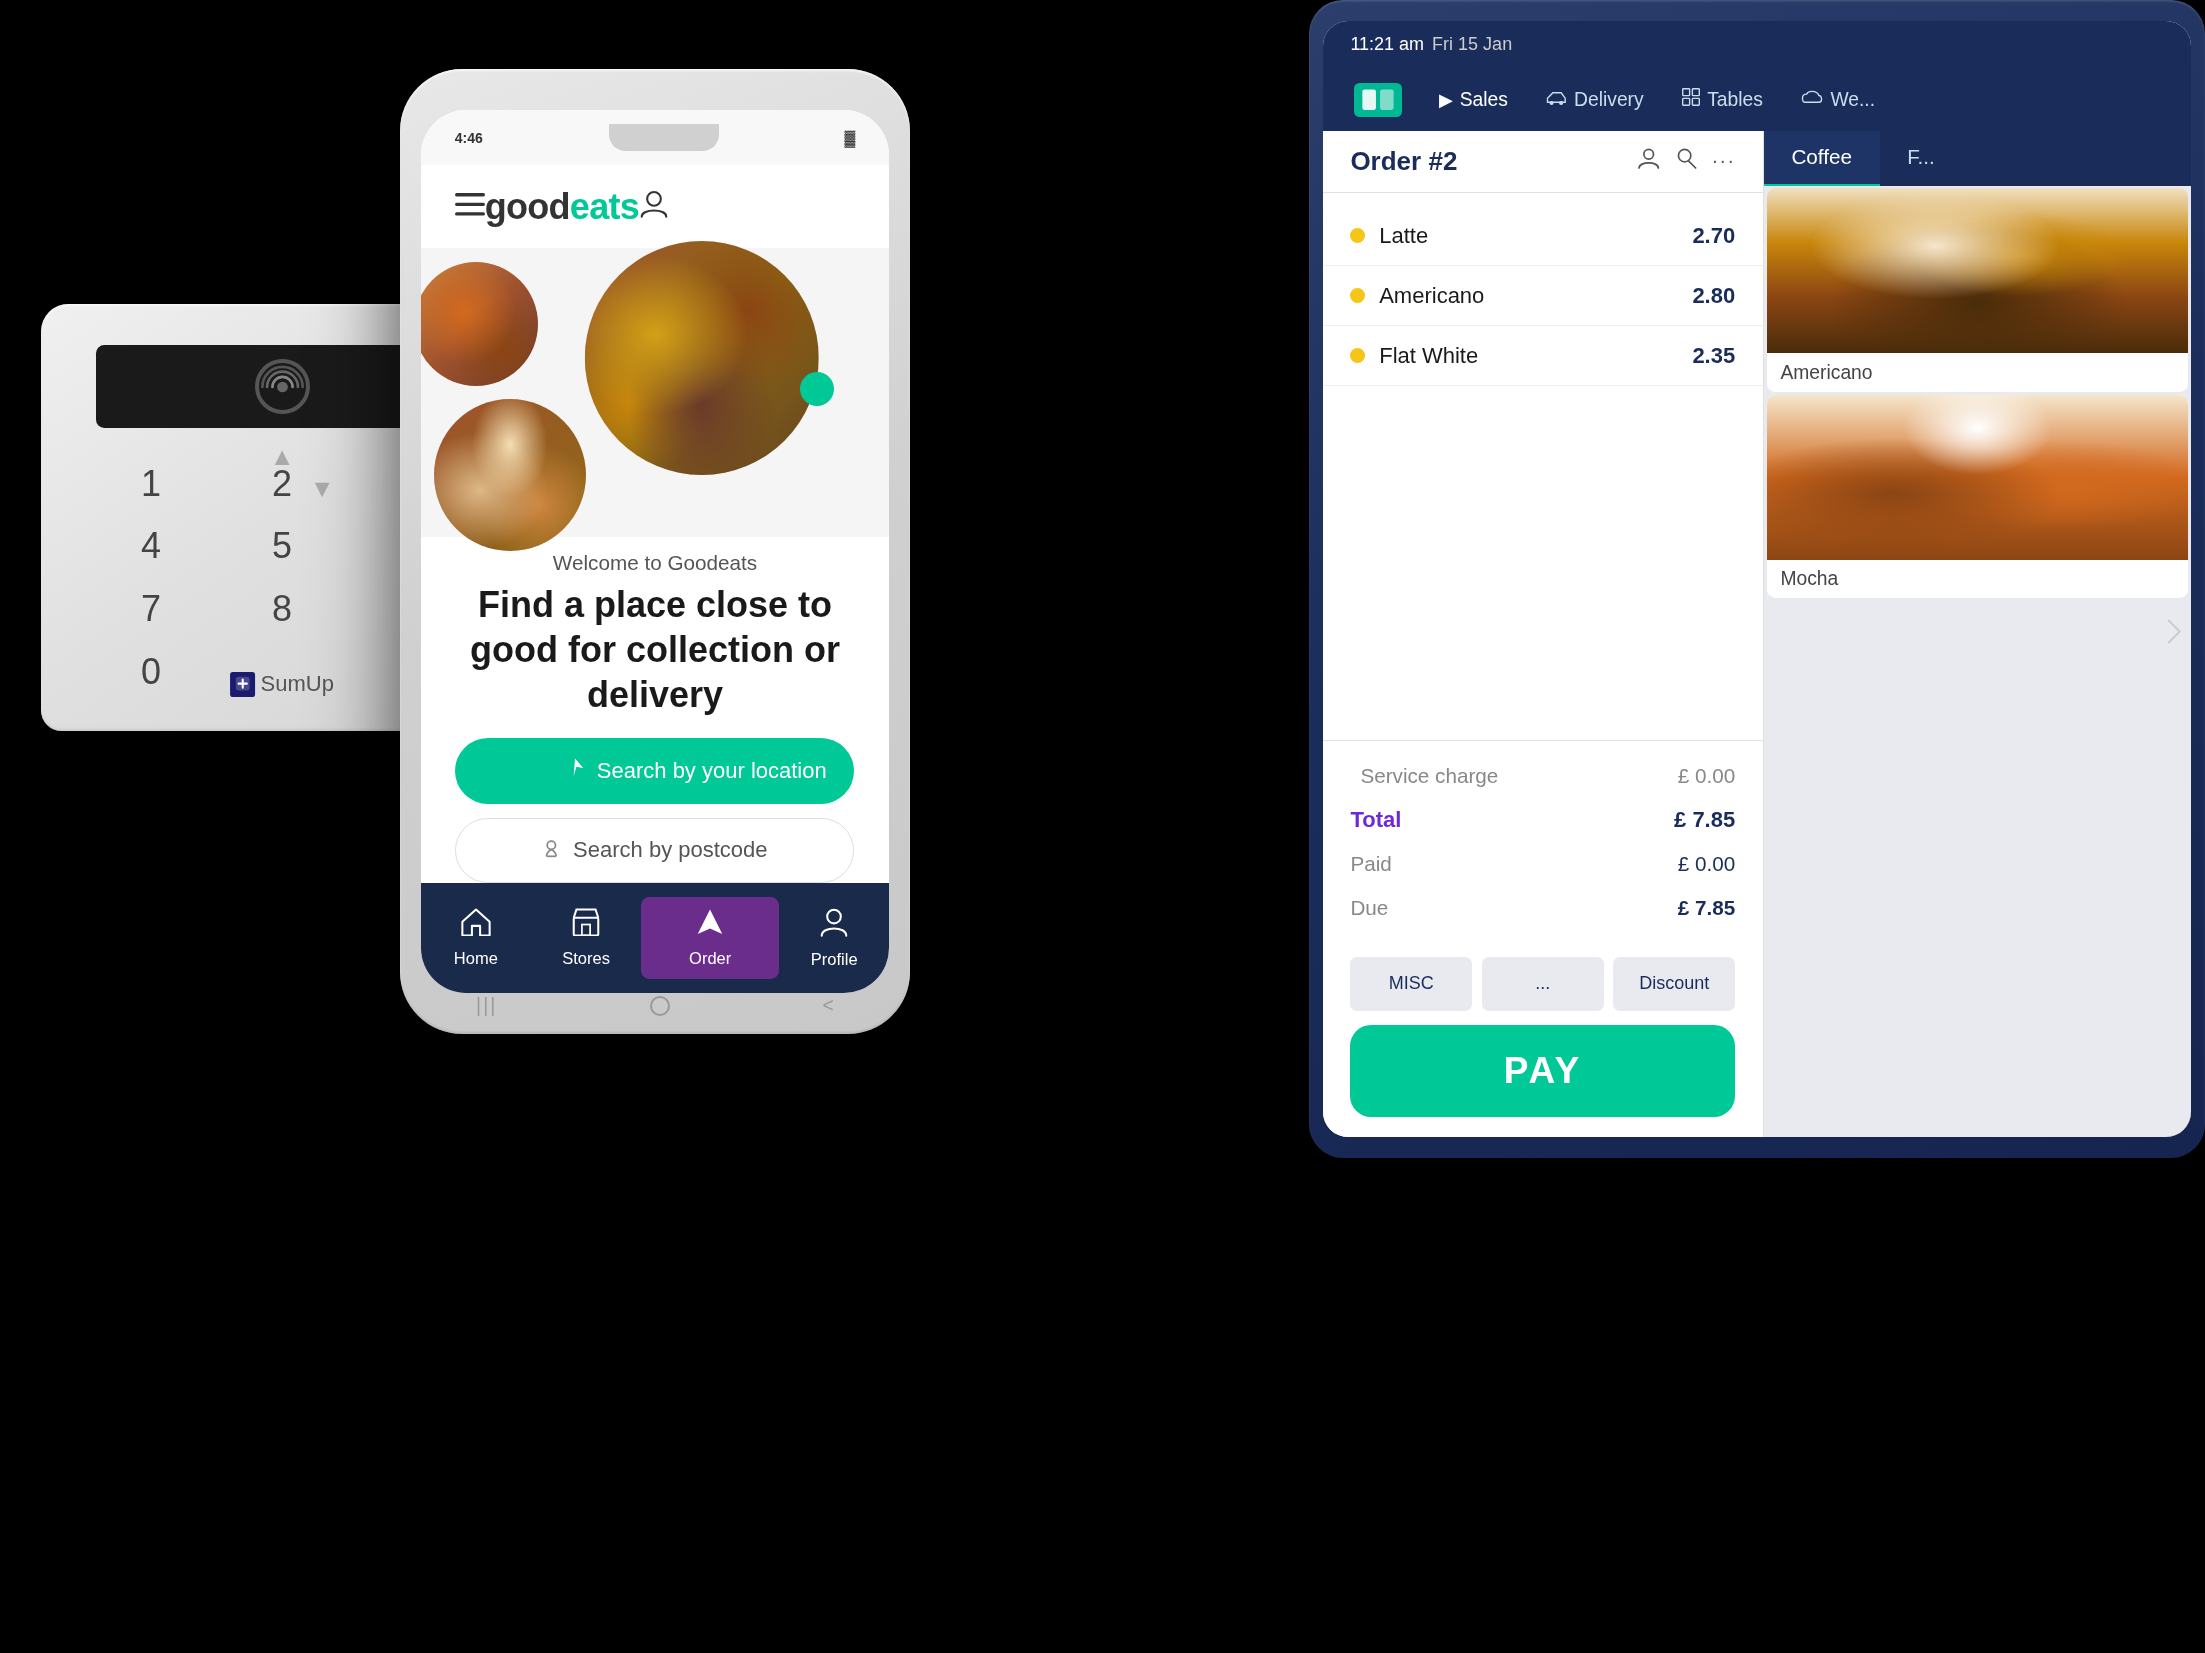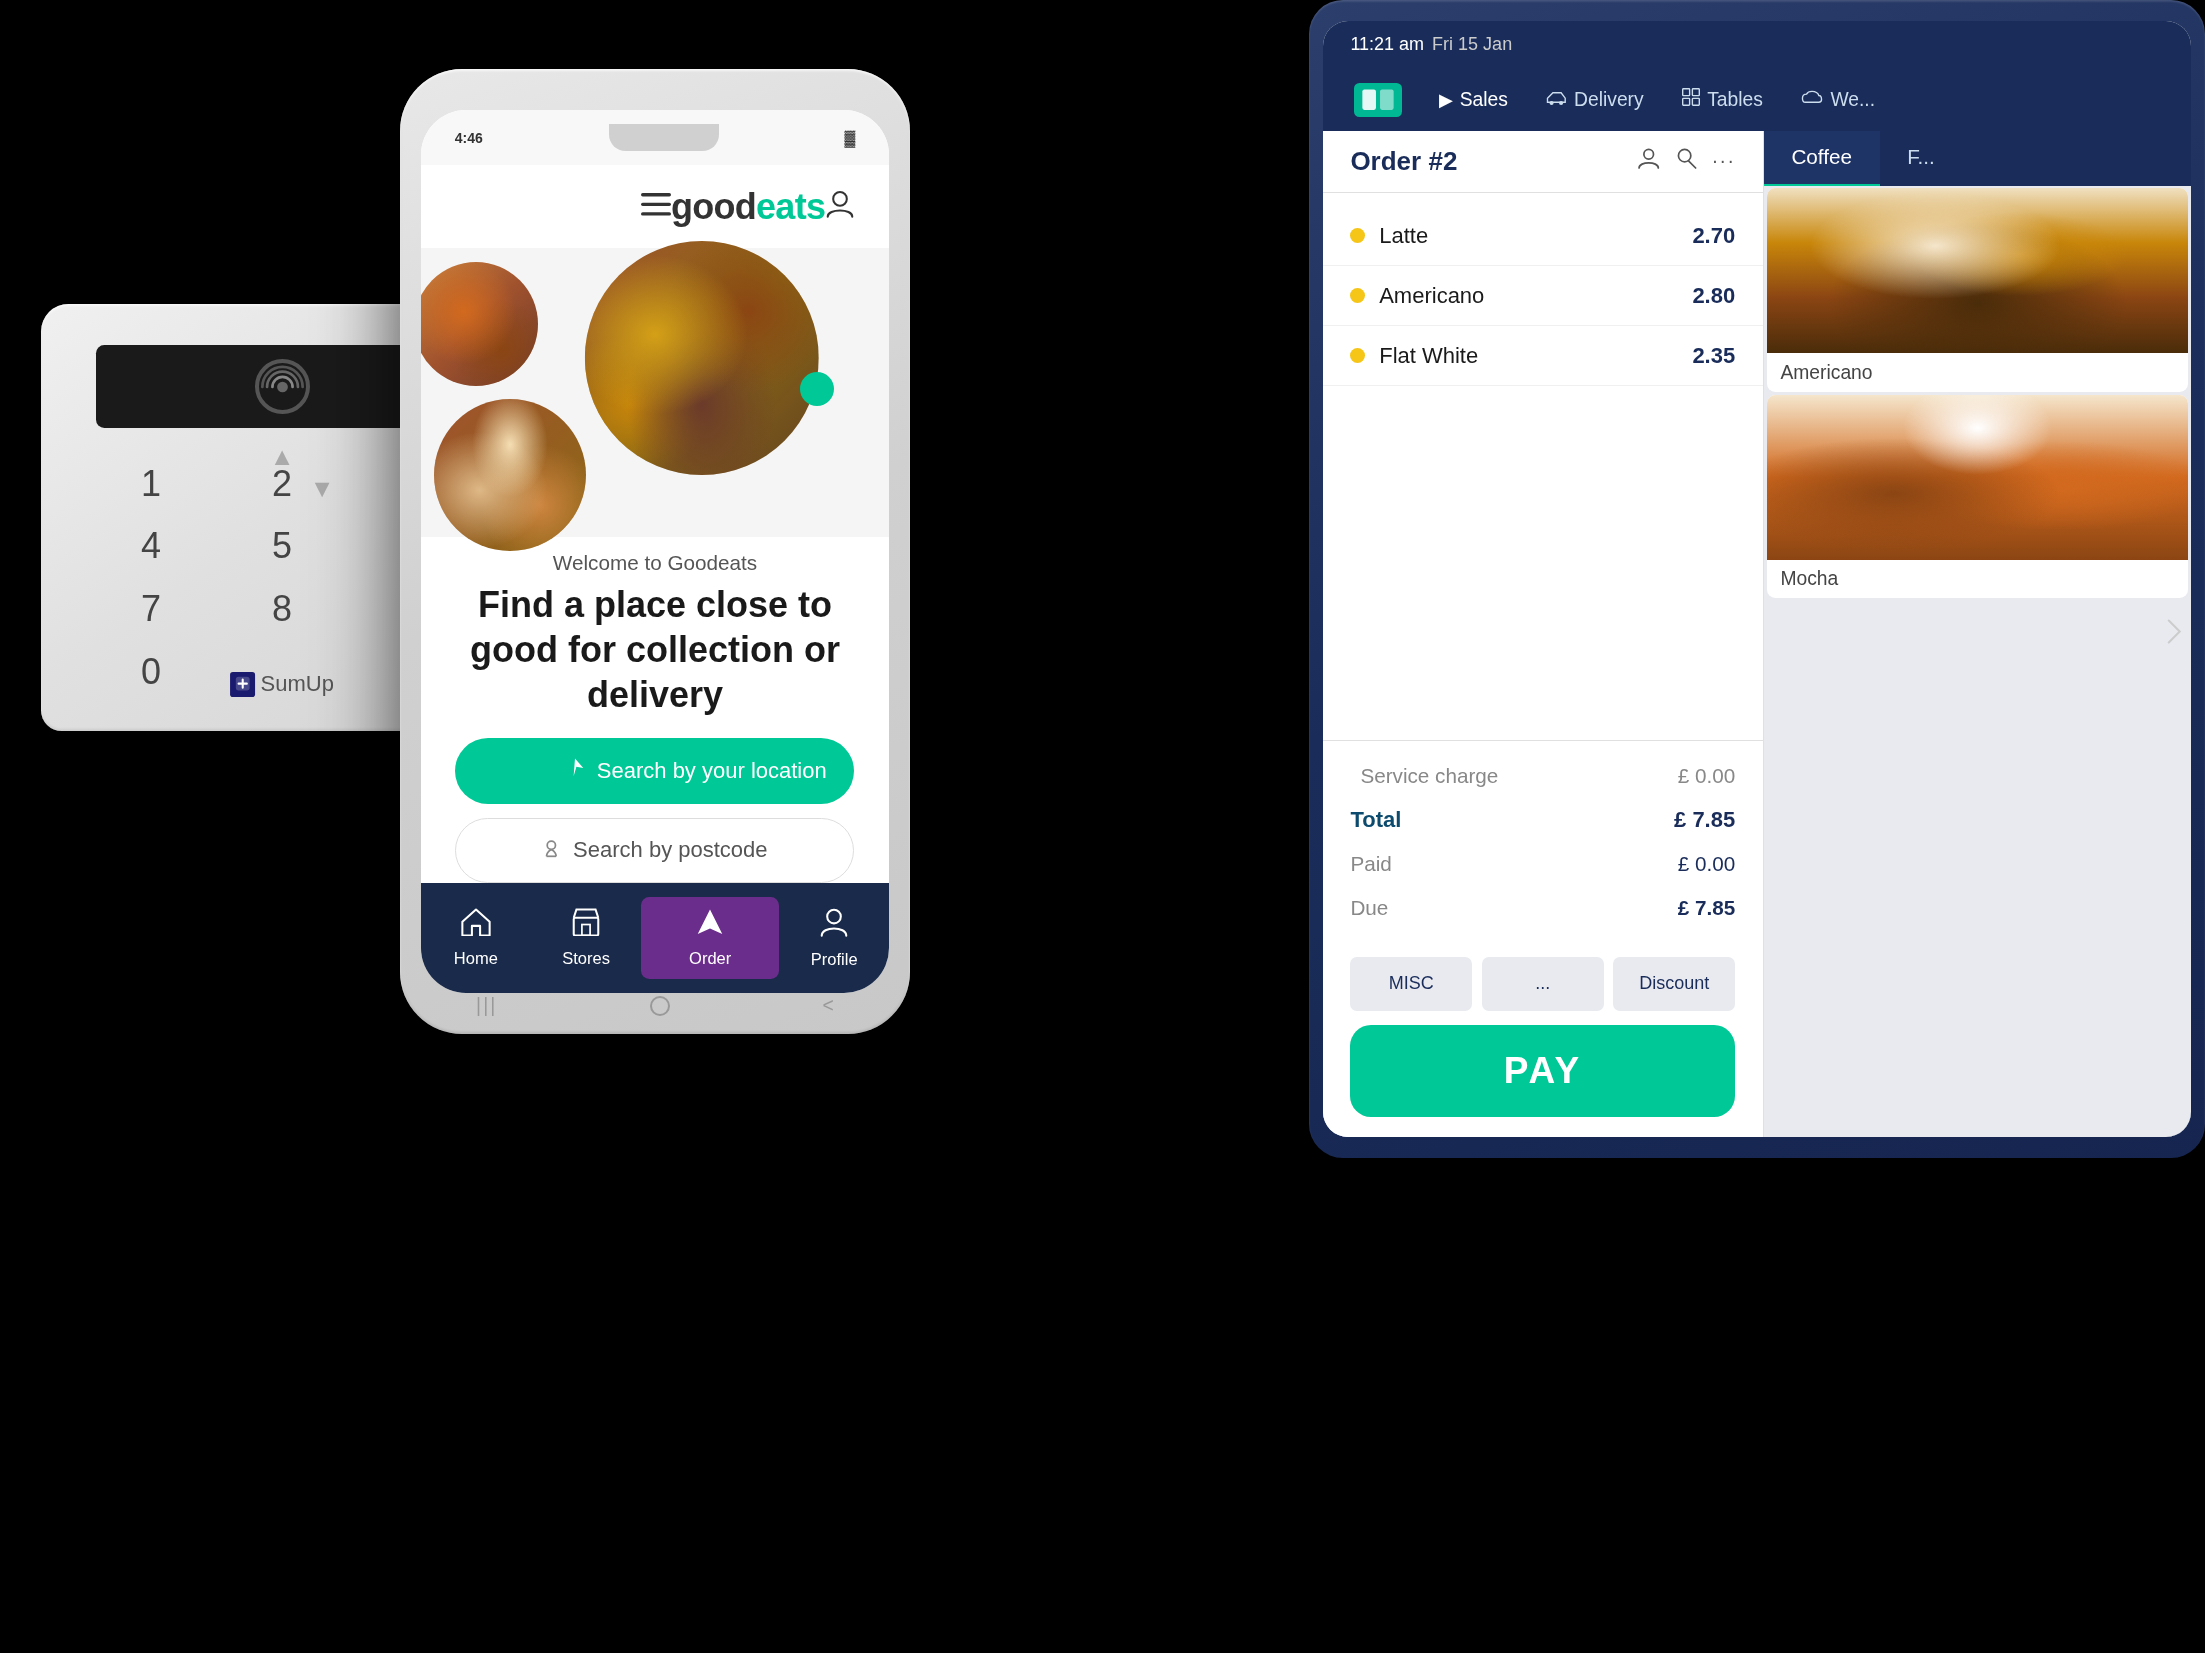--- a/index.html
+++ b/index.html
@@ -182,21 +182,21 @@
       top: 55px;
       left: 0;
       right: 0;
       bottom: 0;
       overflow: hidden;
     }
 
     .app-header {
       display: flex;
       align-items: center;
-      justify-content: flex-end;
+      justify-content: flex-start;
       padding: 20.7px 34px;
       background: #fff;
     }
 
     .hamburger-icon {
       font-size: 27.6px;
       color: #333;
       line-height: 1;
     }
 
@@ -614,21 +614,21 @@
       font-size: 20.7px;
     }
 
     .total-row.label { color: #888; margin-left: 10px; }
     .total-row.total-main {
       color: #00a8e8;
       font-size: 22px;
       font-weight: 600;
     }
 
-    .total-row.total-main .total-label { color: #0c4a6e; }
+    .total-row.total-main .total-label { color: #6d28d9; }
     .total-row.total-main .total-value { color: #1a2d5a; font-weight: 700; }
 
     .total-row.paid-row .paid-label { color: #888; }
     .total-row.paid-row .paid-value { color: #1a2d5a; }
 
     .total-row.due-row .due-label { color: #888; }
     .total-row.due-row .due-value { color: #1a2d5a; font-weight: 600; }
 
     .action-buttons {
       display: flex;

